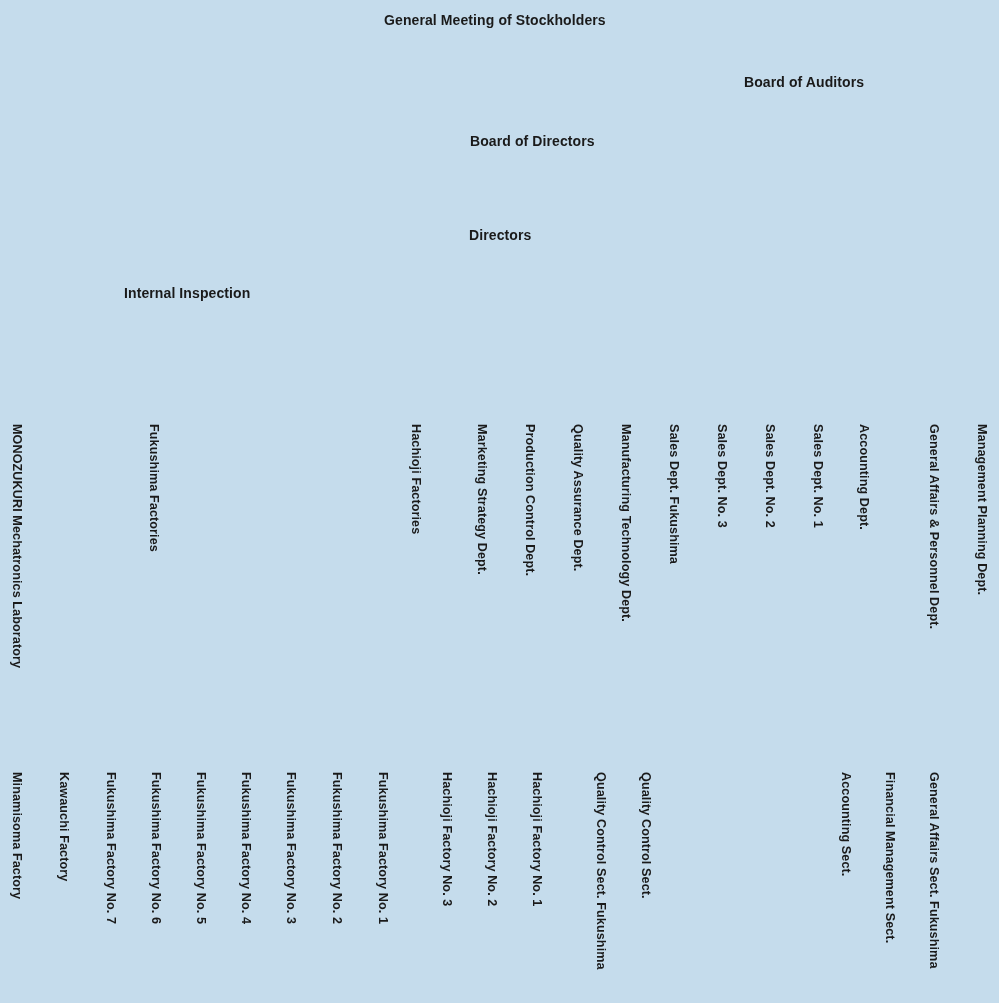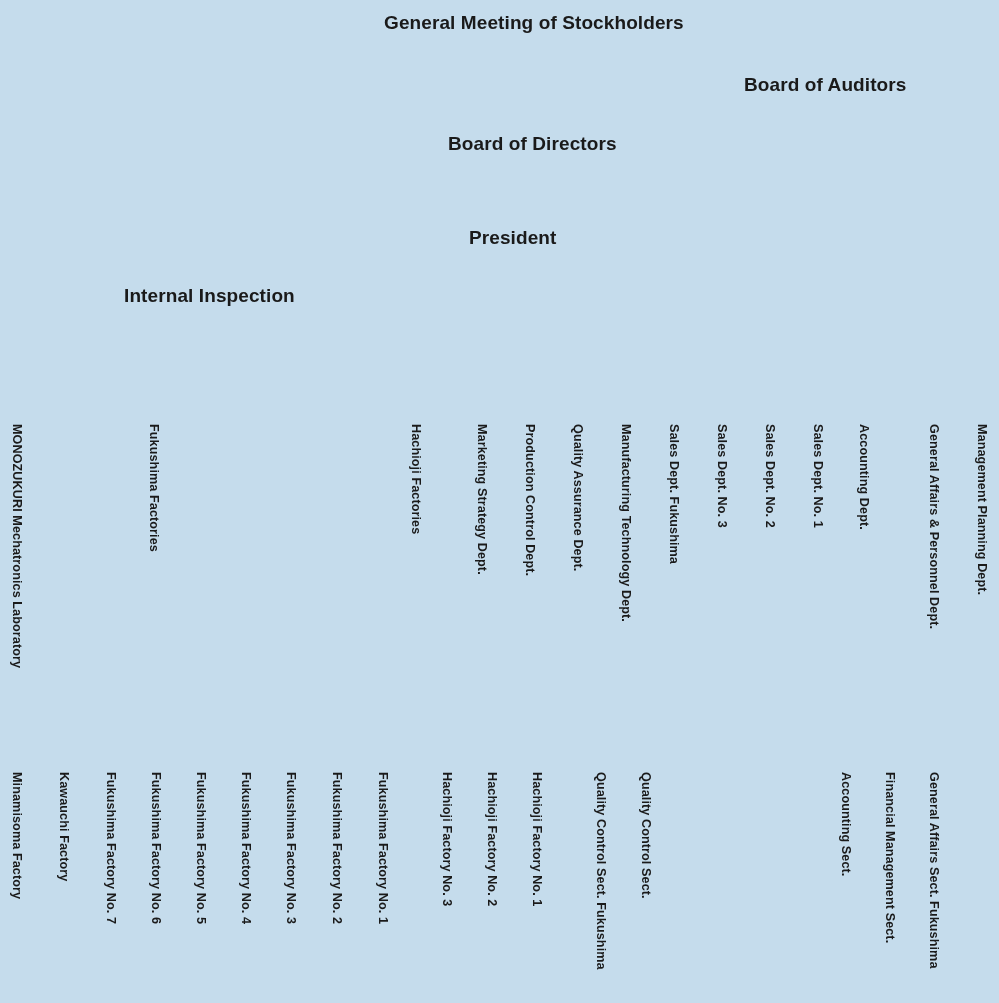--- a/index.html
+++ b/index.html
@@ -22,41 +22,41 @@
     height: 1003px;
   }
   .node {
     position: absolute;
     font-weight: bold;
     white-space: nowrap;
     line-height: 1.05;
   }
   
   .node.horiz {
-    font-size: 19px;
+    font-size: 14px;
     letter-spacing: 0.1px;
   }
   
   .node.vert {
     font-size: 12.6px;
     letter-spacing: 0.1px;
     transform-origin: 0 0;
     transform: rotate(90deg);
   }
 </style>
 </head>
 <body style="background: rgb(197, 220, 236); color: rgb(26, 26, 26);">
 
 <div id="org-chart">
 
   <div id="top-level-group">
       <div class="node horiz" style="left: 384px; top: 13px;">General Meeting of Stockholders</div>
       <div class="node horiz" style="left: 727px; top: 75px; padding-left: 17px;">Board of Auditors</div>
-      <div class="node horiz" style="left: 416px; top: 134px; padding-left: 32px;">Board of Directors</div>
-      <div class="node horiz" style="left: 469px; top: 228px;">President</div>
+      <div class="node horiz" style="left: 438px; top: 134px; padding-left: 32px;">Board of Directors</div>
+      <div class="node horiz" style="left: 469px; top: 228px;">Directors</div>
       <div class="node horiz" style="left: 124px; top: 286px;">Internal Inspection</div>
     </div>
 
   <div id="divisions-group">
       <div class="node vert" style="left: 23px; top: 424px;">MONOZUKURI Mechatronics Laboratory</div>
       <div class="node vert" style="left: 160px; top: 424px;">Fukushima Factories</div>
       <div class="node vert" style="left: 422px; top: 424px;">Hachioji Factories</div>
       <div class="node vert" style="left: 488px; top: 424px;">Marketing Strategy Dept.</div>
       <div class="node vert" style="left: 536px; top: 424px;">Production Control Dept.</div>
       <div class="node vert" style="left: 584px; top: 424px;">Quality Assurance Dept.</div>

